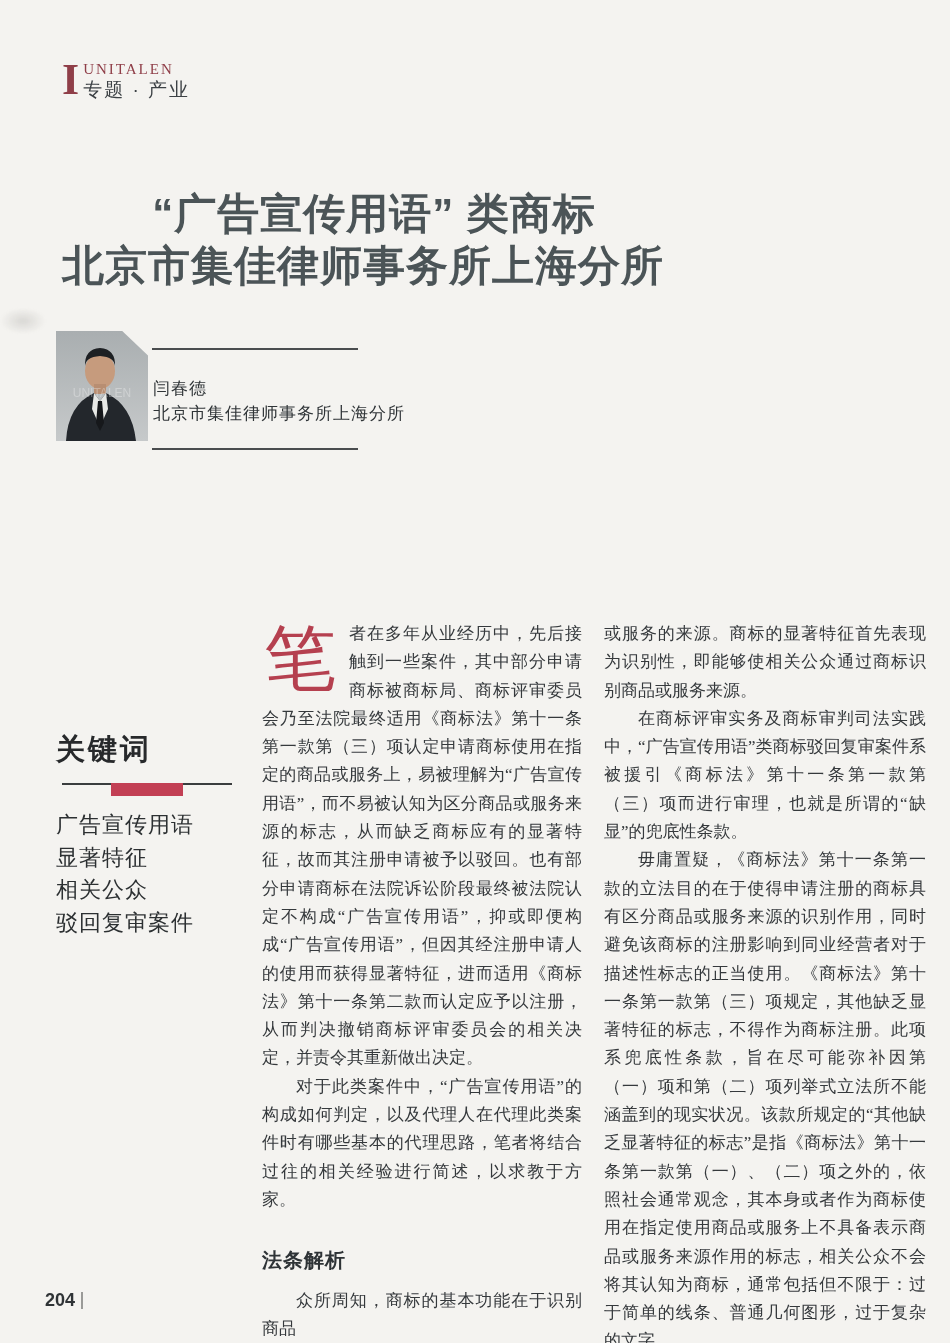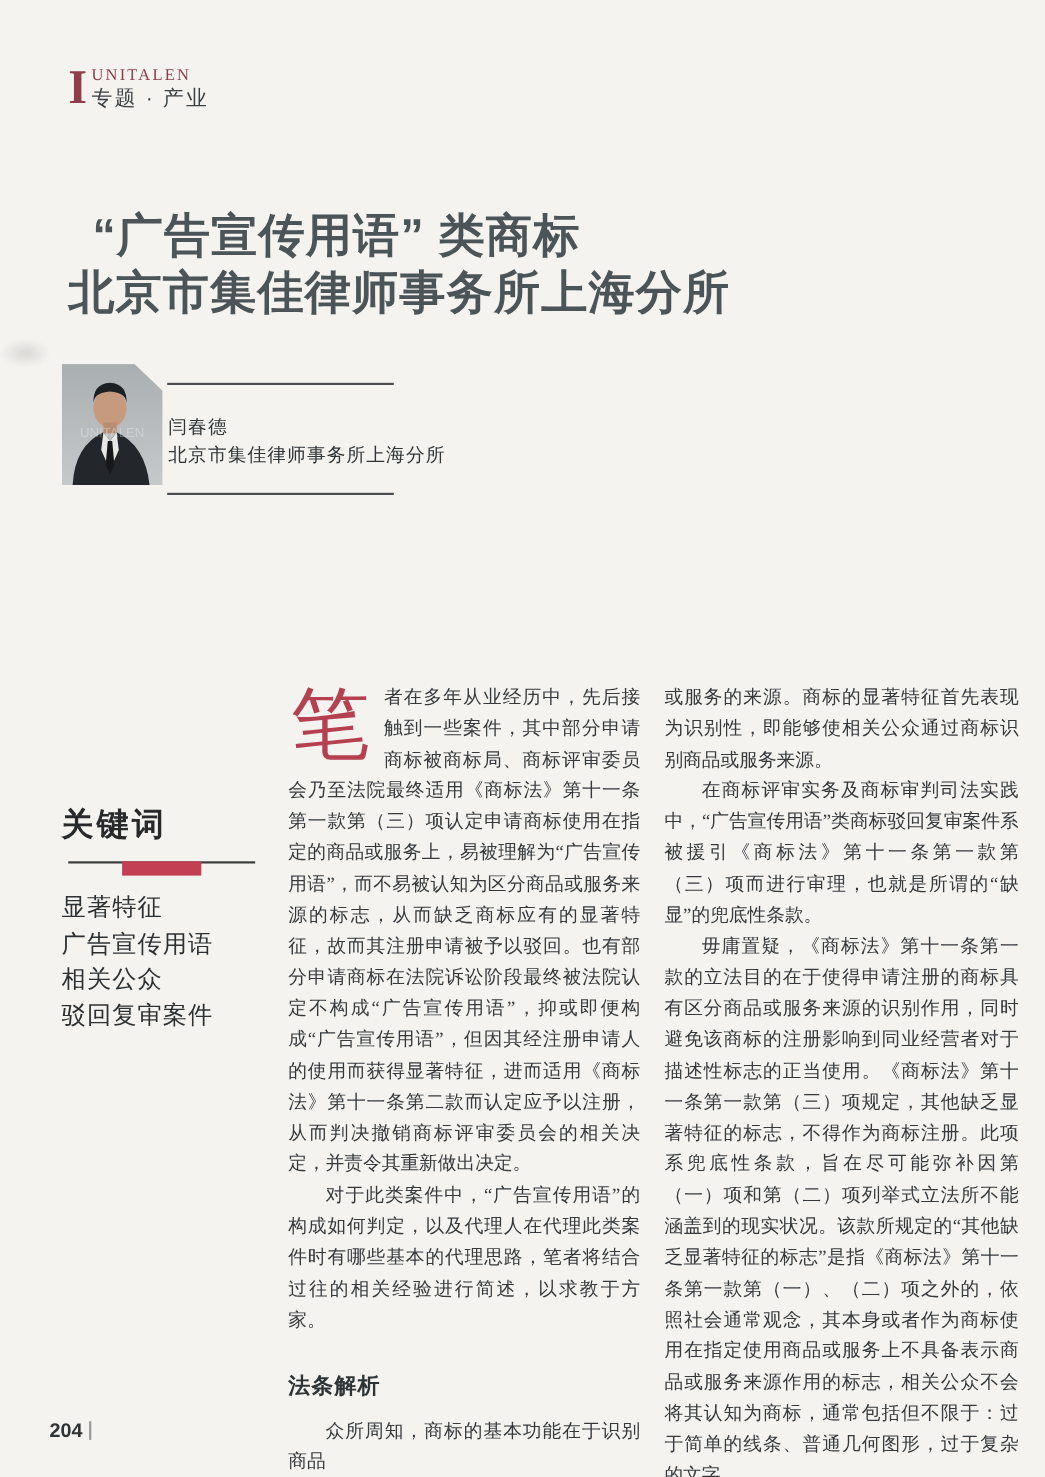--- a/index.html
+++ b/index.html
@@ -23,21 +23,21 @@
     font-size:15px;letter-spacing:2px;color:#8f3e48;line-height:15px;margin-top:2px;
   }
   .masthead .cn{
     font-family:"Liberation Sans","DejaVu Sans",sans-serif;
     font-size:19px;color:#3c4145;line-height:20px;margin-top:3px;letter-spacing:2px;
   }
   
   .title{position:absolute;left:62px;top:188px;margin:0;
     font-family:"Liberation Sans","DejaVu Sans",sans-serif;
     font-weight:700;font-size:42px;line-height:52px;color:#4b5457;letter-spacing:1px;}
-  .title .t1{padding-left:22px;}
+  .title .t1{padding-left:22px;text-align:center;}
   
   .author-photo{position:absolute;left:56px;top:331px;width:92px;height:122px;
     clip-path:polygon(0 0,72% 0,100% 20%,100% 100%,0 100%);}
   .author-rule{position:absolute;left:152px;width:206px;height:2px;background:#4a4d4f;}
   .rule-top{top:348px;}
   .rule-bottom{top:448px;}
   .author-name{position:absolute;left:153px;top:377px;
     font-family:"Liberation Sans","DejaVu Sans",sans-serif;
     font-size:17px;color:#2f3437;letter-spacing:1px;}
   .author-affil{position:absolute;left:153px;top:402px;
@@ -124,22 +124,22 @@
   <div class="author-affil">北京市集佳律师事务所上海分所</div>
   <div class="author-rule rule-bottom"></div>
 
   <div class="kw">
     <div class="kw-head">关键词</div>
     <div class="kw-rule">
       <div class="line"></div>
       <div class="redbar"></div>
     </div>
     <div class="kw-list">
+      <div class="kw-item">广告宣传用语</div>
       <div class="kw-item">显著特征</div>
-      <div class="kw-item">广告宣传用语</div>
       <div class="kw-item">相关公众</div>
       <div class="kw-item">驳回复审案件</div>
     </div>
   </div>
 
   <div class="col col-left">
     <p><span class="dropcap">笔</span><span>者在多年从业经历中，先后接触到一些案件，其中部分申请商标被商标局、商标评审委员会乃至法院最终适用《商标法》第十一条第一款第（三）项认定申请商标使用在指定的商品或服务上，易被理解为“广告宣传用语”，而不易被认知为区分商品或服务来源的标志，从而缺乏商标应有的显著特征，故而其注册申请被予以驳回。也有部分申请商标在法院诉讼阶段最终被法院认定不构成“广告宣传用语”，抑或即便构成“广告宣传用语”，但因其经注册申请人的使用而获得显著特征，进而适用《商标法》第十一条第二款而认定应予以注册，从而判决撤销商标评审委员会的相关决定，并责令其重新做出决定。</span></p>
     <p class="indent">对于此类案件中，“广告宣传用语”的构成如何判定，以及代理人在代理此类案件时有哪些基本的代理思路，笔者将结合过往的相关经验进行简述，以求教于方家。</p>
     <div class="sec-head">法条解析</div>
     <p class="indent">众所周知，商标的基本功能在于识别商品</p>

